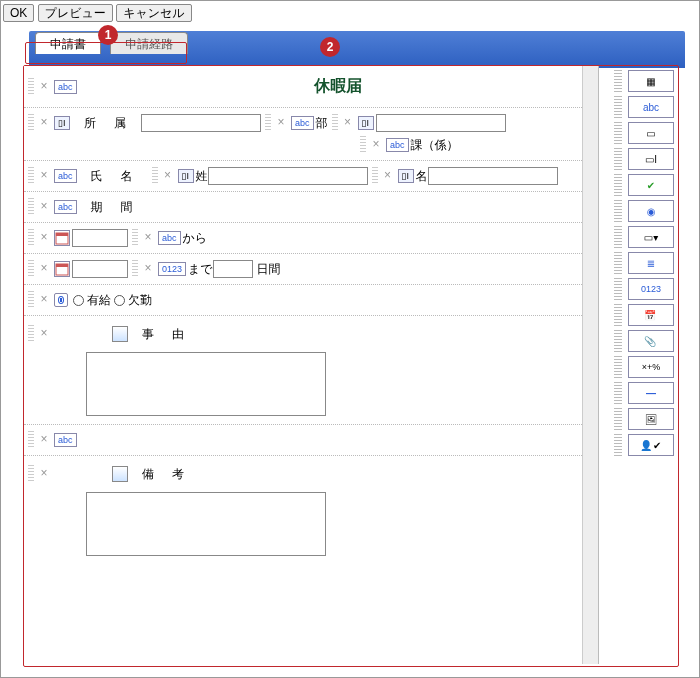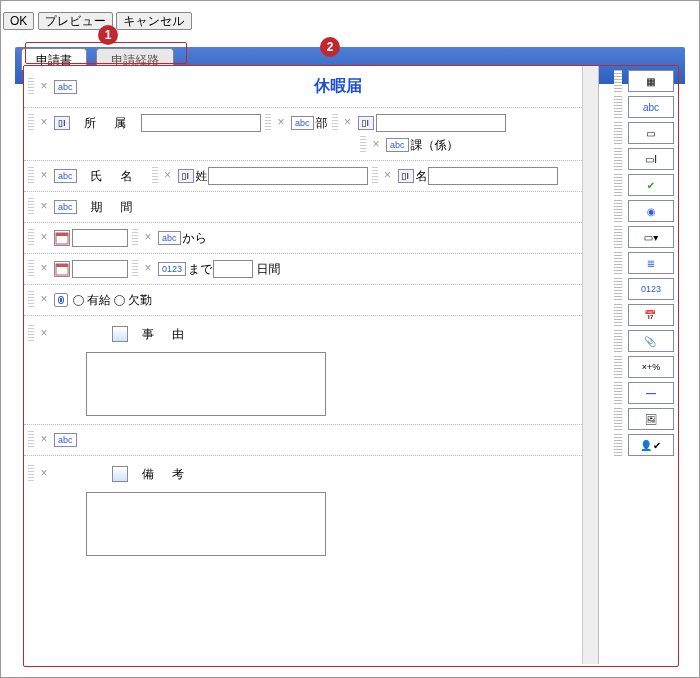--- a/index.html
+++ b/index.html
@@ -1,20 +1,20 @@
 <!DOCTYPE html>
 <html><head>
 <meta charset="utf-8">
 <style>
   * { box-sizing: border-box; margin: 0; padding: 0; }
   body { font-family: "MS PGothic", "Hiragino Kaku Gothic Pro", sans-serif; font-size: 12px; background: #fff; }
   .wrap { width: 700px; height: 678px; border: 1px solid #999; position: relative; background:#fff;}
-  .toolbar { padding: 11px 2px; }
+  .toolbar { padding: 3px 2px; }
   .toolbar button { font-size: 12px; padding: 0px 6px; height:18px; background:#efefef; border:1px solid #888; border-radius:2px;}
-  .tabbar { position:relative; margin: 6px 14px 0 14px; background: linear-gradient(#4f7fd6,#2d5fc0); height: 37px; border-radius:2px 2px 0 0;}
+  .tabbar { position:relative; margin: 6px 14px 0 28px; background: linear-gradient(#4f7fd6,#2d5fc0); height: 37px; border-radius:2px 2px 0 0;}
   .tabbar .tab { position:relative; display:inline-block; height:22px; line-height:22px; padding:0 14px; margin-left:6px; background:#fff; border:1px solid #888; border-bottom:none; border-radius:4px 4px 0 0; top:1px; font-size:12px;}
   .tabbar .tab.inactive { background:#e8e8e8; color:#555;}
   .callout { position:absolute; width:20px; height:20px; border-radius:50%; background:#c1272d; color:#fff; font-size:12px; font-weight:bold; text-align:center; line-height:20px; z-index:30;}
   .callout.c1 { left:97px; top:24px;}
   .callout.c2 { left:319px; top:36px;}
   .tabred { position:absolute; left:24px; top:41px; width:162px; height:22px; border:1px solid #c1272d; border-radius:2px; z-index:25; pointer-events:none;}
   .main { position:absolute; left:22px; top:64px; width:656px; height:602px; border:1px solid #c1272d; border-radius:2px; }
   .canvas { position:absolute; left:0; top:0; width:575px; height:598px; border-right:1px solid #bbb; overflow:hidden; background:#fff;}
   .palette { position:absolute; right:4px; top:4px; width:60px;}
   .palette .pc { height:22px; margin-bottom:4px; display:flex;}
@@ -26,21 +26,21 @@
   .del { width:12px; height:12px; color:#999; text-align:center; line-height:10px; border-radius:2px; margin:0 2px; font-size:12px;}
   .chip { border:1px solid #88a; padding:0 3px; font-size:9px; height:14px; line-height:12px; background:#fff; margin:0 2px;}
   .chip.abc { color:#2a5bd7; }
   .chip.txt { width:16px; background:#eef3ff;}
   .chip.rad { width:14px; height:14px; border-radius:2px;}
   .chip.num { color:#2a5bd7;}
   .chip.cal { width:16px; height:16px; padding:0;}
   .chip.ta { width:16px; height:16px; padding:0; background:linear-gradient(#fff,#cde3ff);}
   .lbl { margin:0 12px; letter-spacing:3px;}
   .inp { border:1px solid #888; height:18px; background:#fff;}
-  .title { color:#1d4ed8; font-weight:bold; font-size:16px; text-align:center; flex:1;}
+  .title { color:#14532d; font-weight:bold; font-size:16px; text-align:center; flex:1;}
   .radio { width:11px;height:11px;border:1px solid #555;border-radius:50%;display:inline-block;margin:0 3px;vertical-align:middle;}
   .ta { border:1px solid #888; width:240px; height:64px; margin-left:60px; margin-top:4px; margin-bottom:4px; background:#fff;}
   .scroll { position:absolute; right:0; top:0; width:16px; height:100%; background:#eee; border-left:1px solid #ccc;}
   svg { display:block;}
 </style>
 </head>
 <body>
 
 <div class="wrap">
   <div class="toolbar">

